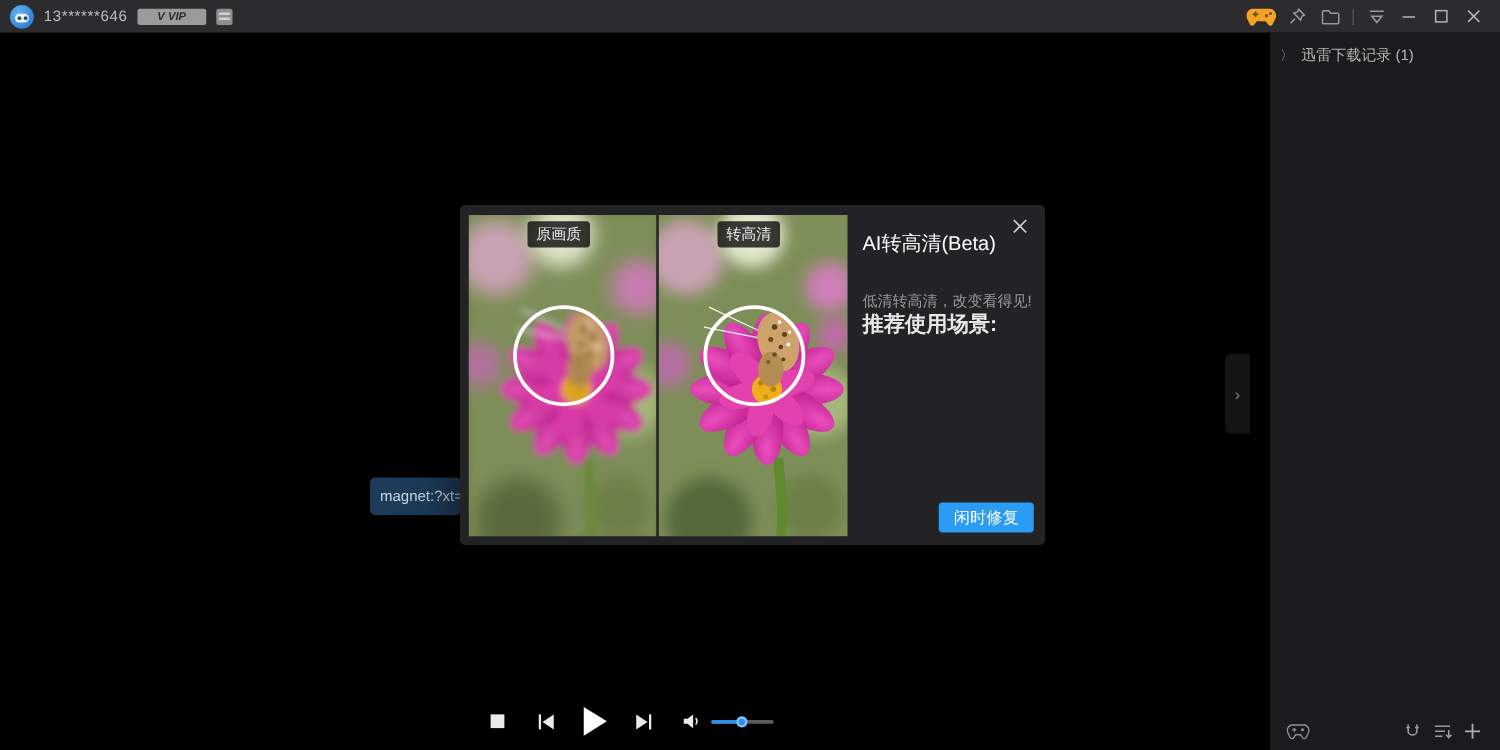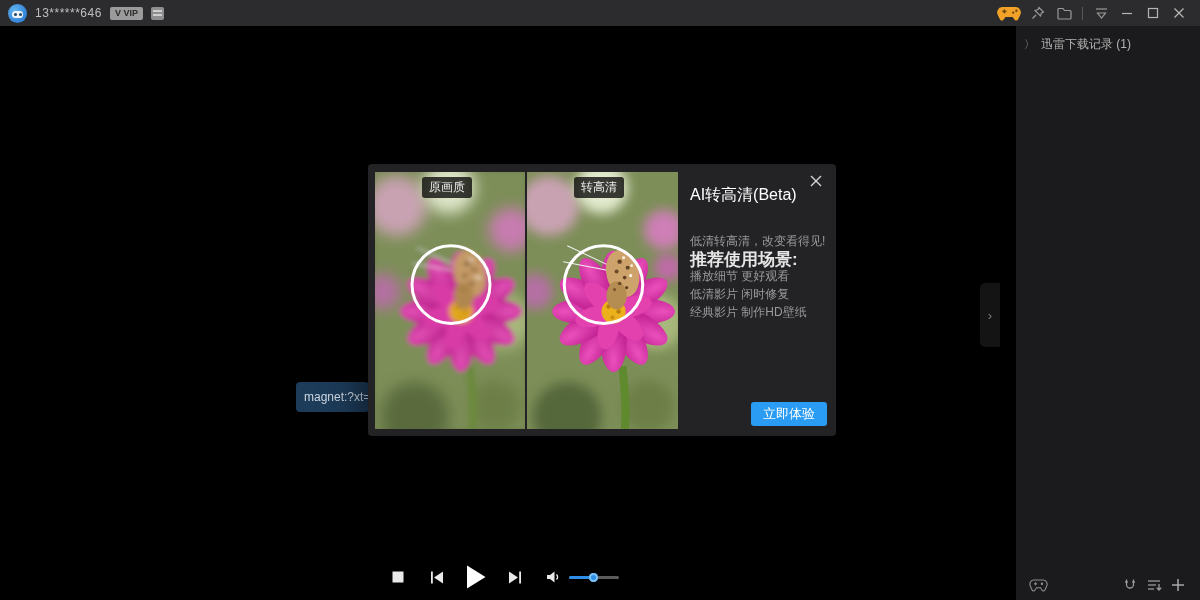--- a/index.html
+++ b/index.html
@@ -13,21 +13,21 @@
   .tb-left { display:flex; align-items:center; gap:8px; padding-left:8px;text-align:center; }
   .avatar { width:19px; height:19px; border-radius:50%;
             background:radial-gradient(circle at 35% 35%, #63b4f0, #2f7fd6 75%);
             position:relative; overflow:hidden; }
   .avatar::after { content:""; position:absolute; left:4px; top:7px; width:11px; height:7px;
                    background:#eef4fa; border-radius:5px; }
   .avatar::before { content:""; position:absolute; left:6px; top:9px; width:3px; height:3px;
                     background:#274a66; border-radius:50%; box-shadow:5px 0 0 #274a66; z-index:1; }
   .username { font-size:12px; color:#bfbfbf; letter-spacing:.5px; }
   .vip-badge { background:#9b9b9b; color:#2c2c2c; font-size:9px; font-weight:bold;
-               border-radius:2px; padding:1px 5px; line-height:11px; }
+               border-radius:2px; padding:1px 16px; font-style:italic; line-height:11px; }
   .lvl-badge { width:13px; height:13px; background:#8f8f8f; border-radius:2px; position:relative; }
   .lvl-badge::after { content:""; position:absolute; left:2px; top:3px; width:9px; height:2px;
                       background:#cfcfcf; box-shadow:0 4px 0 #cfcfcf; }
   .tb-right { margin-left:auto; display:flex; align-items:center; gap:0; padding-right:8px; }
   .tb-btn { width:26px; height:26px; display:flex; align-items:center; justify-content:center; cursor:pointer; }
   .tb-divider { width:1px; height:13px; background:#565656; margin:0 5px; }
 
   
   .sidebar { position:absolute; left:1016px; top:26px; width:184px; height:574px;
              background:#1b1b1d; z-index:5; }
@@ -367,22 +367,17 @@
     <div class="d-panel">
       <div class="d-close">
         <svg width="14" height="14" viewBox="0 0 14 14" stroke="#d0d0d0" stroke-width="1.4">
           <line x1="2" y1="2" x2="12" y2="12"></line>
             <line x1="12" y1="2" x2="2" y2="12"></line>
         </svg>
       </div>
       <div class="d-title">AI转高清(Beta)</div>
       <div class="d-sub">低清转高清，改变看得见!</div>
       <div class="d-scen-title">推荐使用场景:</div>
-      <div class="d-scen">
-        <div>播放细节 更好观看</div>
-        <div>低清影片 闲时修复</div>
-        <div>经典影片 制作HD壁纸</div>
-      </div>
-      <button class="d-cta">立即体验</button>
+      <button class="d-cta">闲时修复</button>
     </div>
   </div>
 
 </div>
 
 </body></html>

